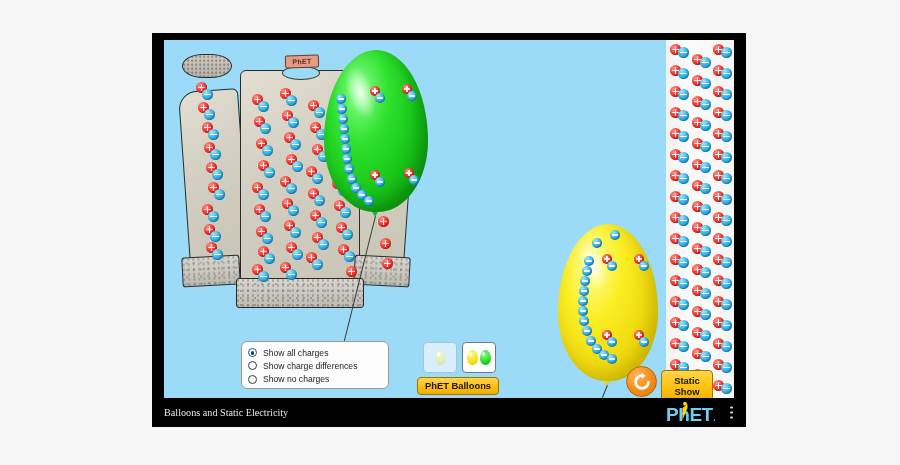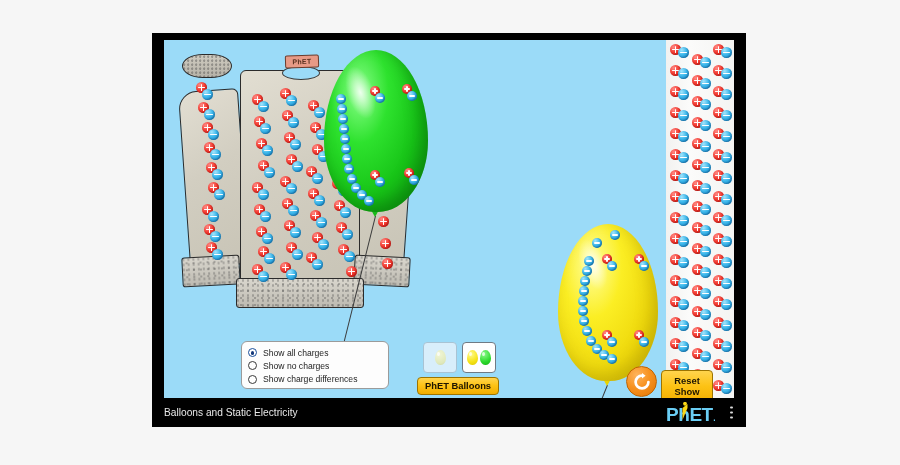--- a/index.html
+++ b/index.html
@@ -324,20 +324,21 @@
     left: 0; bottom: 0;
     width: 594px; height: 29px;
     background: #000;
     display: flex; align-items: center;
   }
   #sim-title {
     position: absolute;
     left: 12px;
     color: #e8e8e8;
     font-size: 10.2px;
+    font-family: Liberation Serif, serif;
   }
   #phet-logo {
     position: absolute;
     right: 30px;
     display: flex; align-items: baseline;
   }
   .logo-txt {
     font-family: "Liberation Sans", sans-serif;
     font-weight: bold;
     font-size: 19px;
@@ -1227,25 +1228,25 @@
           </div>
       </div>
 
       <div id="charge-panel">
         <div class="radio-row sel">
           <span class="radio-mark"></span>
           <span class="radio-label">Show all charges</span>
         </div>
         <div class="radio-row">
           <span class="radio-mark"></span>
-          <span class="radio-label">Show no charges</span>
+          <span class="radio-label">Show charge differences</span>
         </div>
         <div class="radio-row">
           <span class="radio-mark"></span>
-          <span class="radio-label">Show charge differences</span>
+          <span class="radio-label">Show no charges</span>
         </div>
       </div>
 
       <div id="balloon-toggle">
         <div class="toggle-btn" id="toggle-one">
           <span class="mini-balloon mb-pale"></span>
         </div>
         <div class="toggle-btn" id="toggle-two">
           <span class="mini-balloon mb-yellow"></span>
           <span class="mini-balloon mb-green"></span>
@@ -1255,21 +1256,21 @@
       <div class="btn-yellow" id="reset-balloons-button">PhET Balloons</div>
 
       <div id="reset-all-button">
         <svg width="20" height="20" viewBox="0 0 20 20">
           <path d="M10 3.6 A6.4 6.4 0 1 0 16.4 10" fill="none" stroke="#ffffff" stroke-width="2.7" stroke-linecap="round"></path>
           <path d="M10 0.9 L10 6.4 L13.6 3.65 Z" fill="#ffffff"></path>
         </svg>
       </div>
 
       <div class="btn-yellow" id="remove-wall-button">
-        <span>Reset</span>
+        <span>Static</span>
         <span>Show</span>
       </div>
 
     </div>
 
     <div id="nav-bar">
       <span id="sim-title">Balloons and Static Electricity</span>
       <span id="phet-logo">
         <span class="logo-txt">Ph</span>
         <span class="logo-txt logo-accent">

